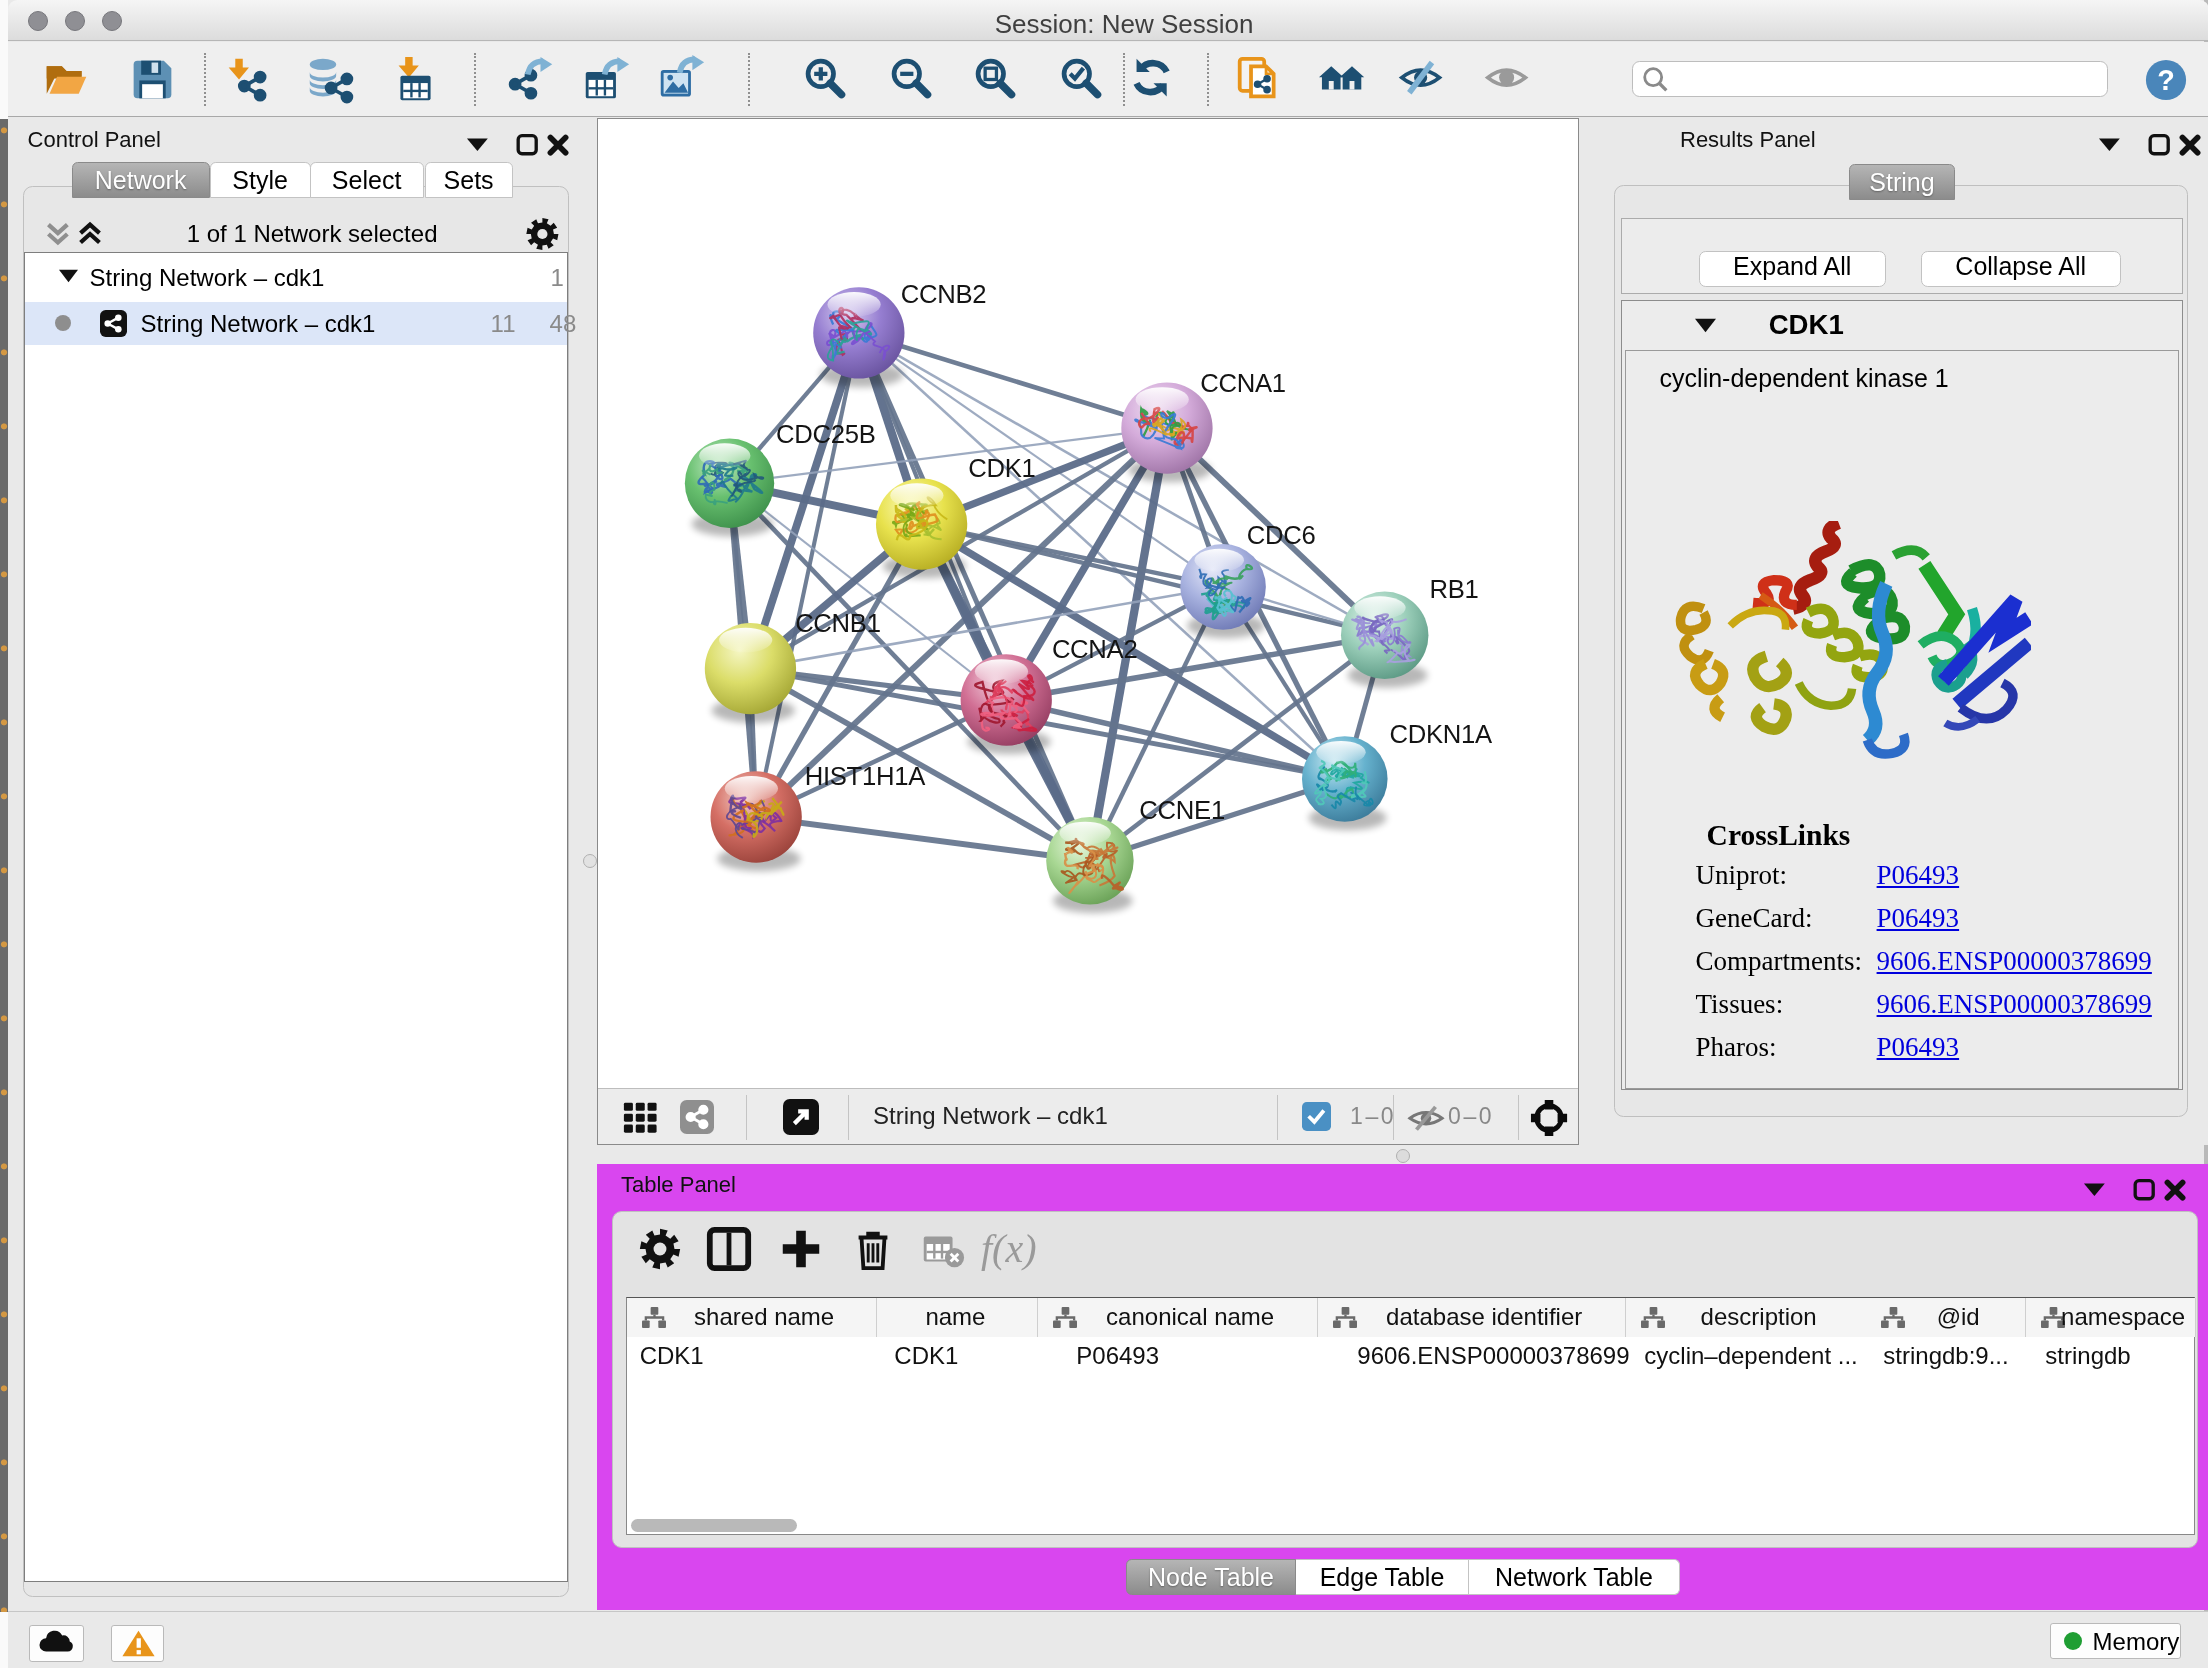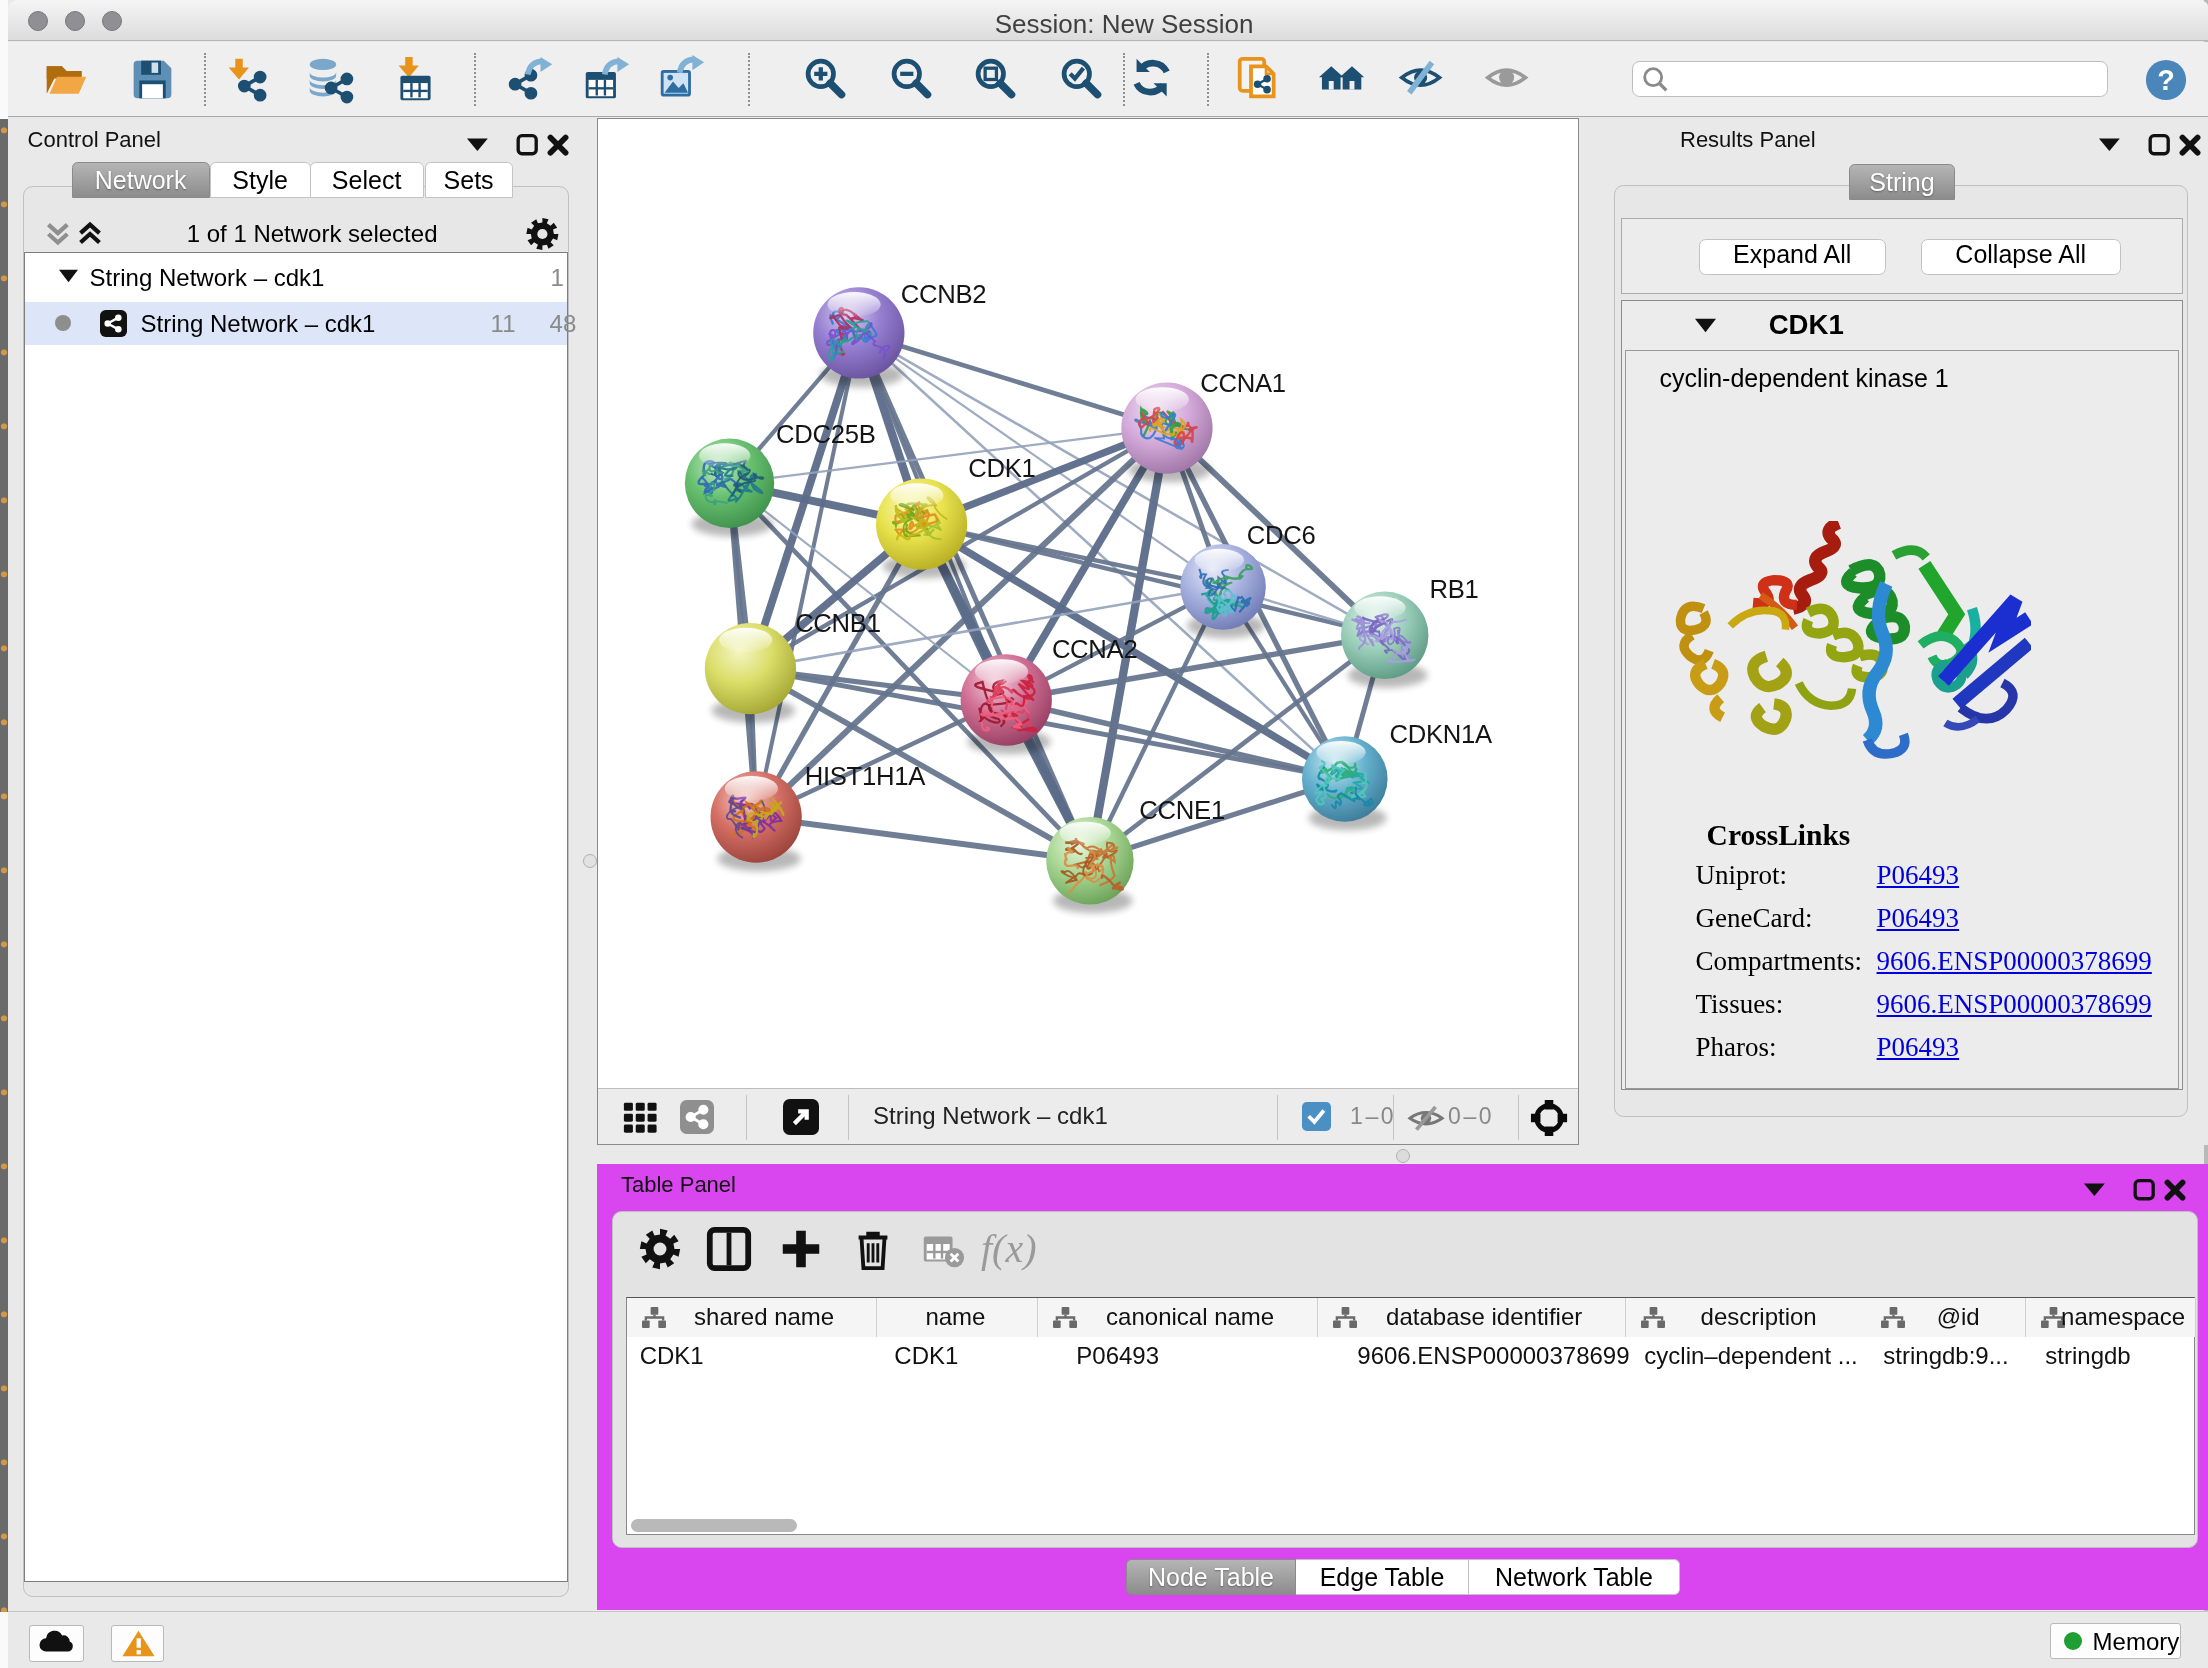--- a/index.html
+++ b/index.html
@@ -25,21 +25,21 @@
 .numcol{color:#8a8a8a;font-size:24px;}
 
 #nv{left:597px;top:118px;width:982px;height:1027px;border:1px solid #8a8a8a;background:#fff;overflow:hidden;}
 #nv-toolbar{left:0;top:969px;width:981px;height:56px;background:#ececec;border-top:1px solid #bdbdbd;}
 .nvsep{position:absolute;top:5.7px;width:0;height:45px;border-left:1px solid #c4c4c4;}
 
 #rp{left:1580px;top:117px;width:629px;height:1028px;background:#e9e9e9;}
 #rp-round{left:34px;top:68px;width:574px;height:932px;background:#e7e7e7;border:1px solid #bfbfbf;border-radius:9.5px;}
 #rp-box1{left:5.7px;top:32px;width:562px;height:76px;background:#ececec;border:1px solid #ababab;}
 #rp-box2{left:5.7px;top:114px;width:562px;height:790px;background:#ececec;border:1px solid #8c8c8c;}
-.rbtn{position:absolute;top:20px;height:36px;background:#fff;border:1px solid #c2c2c2;border-radius:6.7px;font-size:25px;text-align:center;color:#000;}
+.rbtn{position:absolute;top:32px;height:36px;background:#fff;border:1px solid #c2c2c2;border-radius:6.7px;font-size:25px;text-align:center;color:#000;}
 #rp-inner{left:2.9px;top:49px;width:554px;height:739px;background:#ececec;border:1px solid #9a9a9a;}
 .serif{font-family:"Liberation Serif",serif;}
 .xl{color:#0000dd;text-decoration:underline;}
 
 #tp{left:597px;top:1164px;width:1611px;height:446px;background:#d946ef;}
 #tp-round{left:15px;top:47px;width:1586px;height:337px;background:#e3e3e3;border:1px solid #c0c0c0;border-radius:9.5px;}
 #tp-table{left:13.3px;top:85px;width:1569px;height:238px;background:#fff;border:1.9px solid #555;border-left:1px solid #888;border-right:1px solid #888;border-bottom:1px solid #888;}
 .th{position:absolute;top:0;height:39px;background:#f5f5f5;border-right:1px solid #cfcfcf;font-size:24px;color:#111;}
 .td{position:absolute;top:39px;height:38px;font-size:24px;color:#111;}
 #statusbar{left:7.6px;top:1611px;width:2201px;height:57px;background:#e9e9e9;border-top:1px solid #c6c6c6;}

